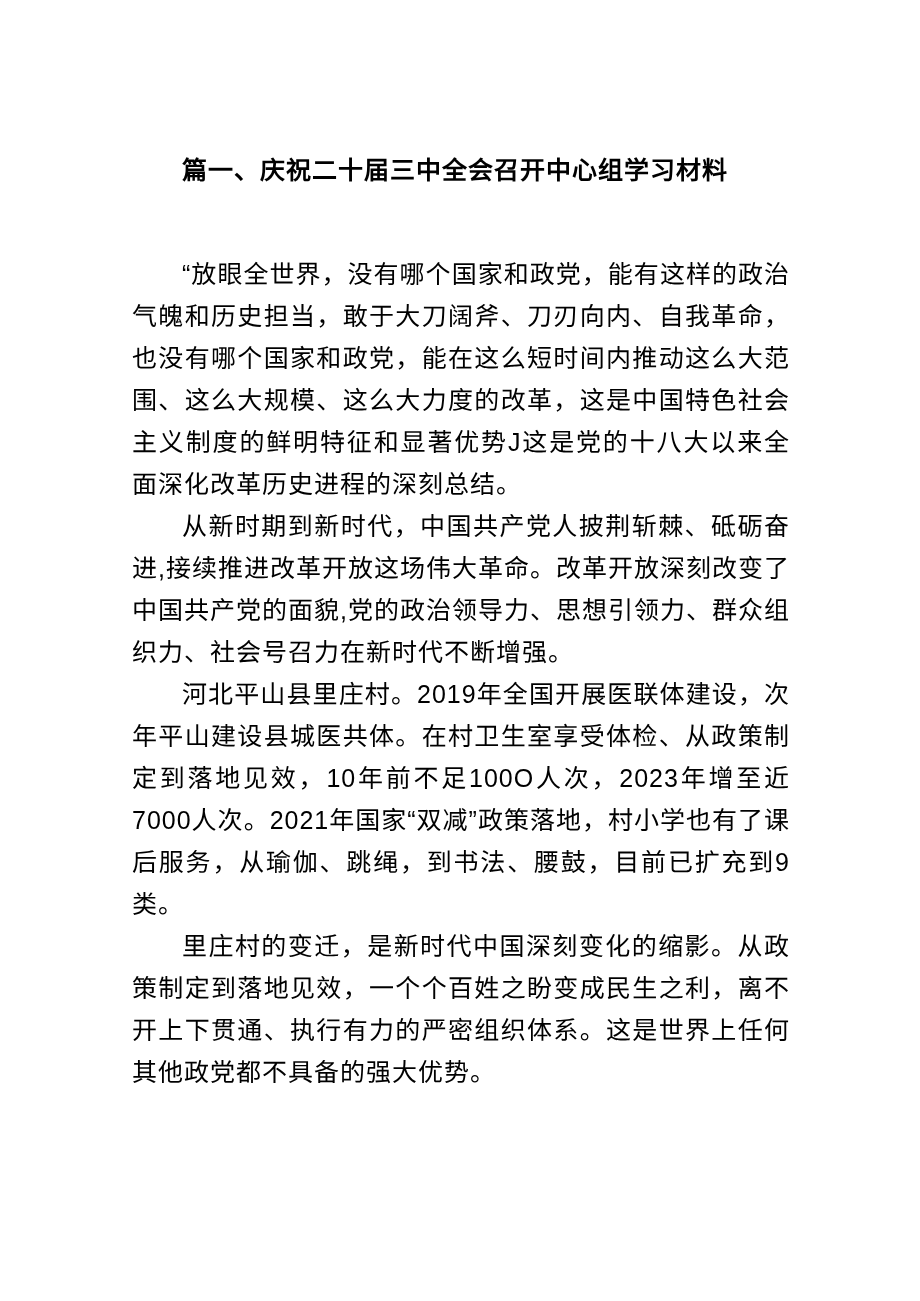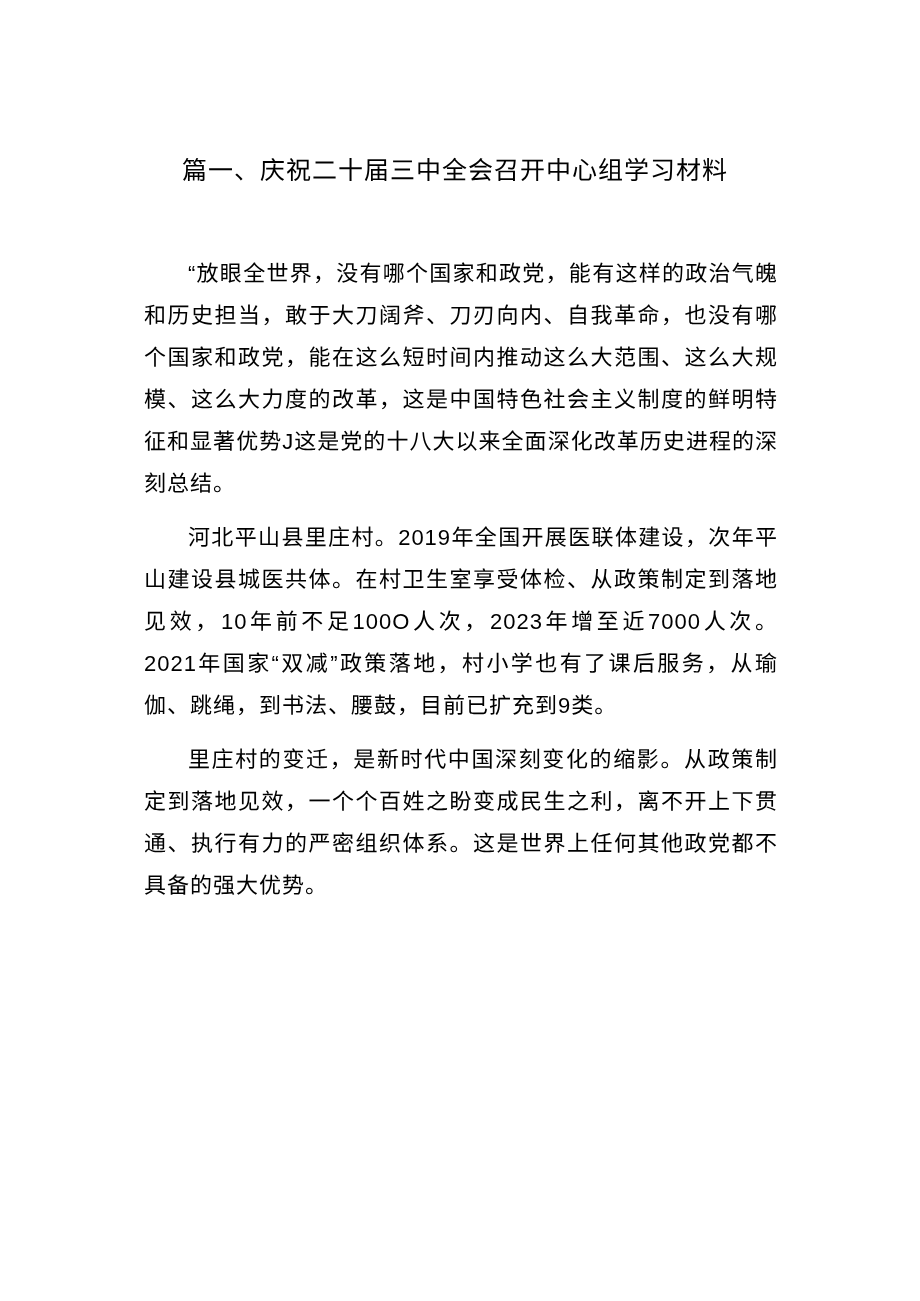--- a/index.html
+++ b/index.html
@@ -17,40 +17,41 @@
   .doc-page {
     box-sizing: border-box;
     width: 920px;
     height: 1301px;
     padding: 149px 130px 0 132px;
     background: #ffffff;
   }
   .doc-title {
     font-size: 25px;
     line-height: 42px;
-    font-weight: 400;
+    font-weight: 700;
     letter-spacing: 1px;
     text-indent: 2em;
     margin: 0 0 62px 0;
     white-space: nowrap;
   }
   .doc-body p {
-    font-size: 22px;
+    font-size: 25px;
     line-height: 42px;
     font-weight: 400;
     letter-spacing: 1px;
-    margin: 12px;
+    margin: 0;
     text-indent: 2em;
     text-align: justify;
     text-justify: inter-character;
   }
 </style>
 </head>
 <body>
 
 <div class="doc-page">
   <p class="doc-title">篇一、庆祝二十届三中全会召开中心组学习材料</p>
   <div class="doc-body">
       <p>“放眼全世界，没有哪个国家和政党，能有这样的政治气魄和历史担当，敢于大刀阔斧、刀刃向内、自我革命，也没有哪个国家和政党，能在这么短时间内推动这么大范围、这么大规模、这么大力度的改革，这是中国特色社会主义制度的鲜明特征和显著优势J这是党的十八大以来全面深化改革历史进程的深刻总结。</p>
+      <p>从新时期到新时代，中国共产党人披荆斩棘、砥砺奋进,接续推进改革开放这场伟大革命。改革开放深刻改变了中国共产党的面貌,党的政治领导力、思想引领力、群众组织力、社会号召力在新时代不断增强。</p>
       <p>河北平山县里庄村。2019年全国开展医联体建设，次年平山建设县城医共体。在村卫生室享受体检、从政策制定到落地见效，10年前不足100O人次，2023年增至近7000人次。2021年国家“双减”政策落地，村小学也有了课后服务，从瑜伽、跳绳，到书法、腰鼓，目前已扩充到9类。</p>
       <p>里庄村的变迁，是新时代中国深刻变化的缩影。从政策制定到落地见效，一个个百姓之盼变成民生之利，离不开上下贯通、执行有力的严密组织体系。这是世界上任何其他政党都不具备的强大优势。</p>
     </div>
 </div>
 
 </body></html>

